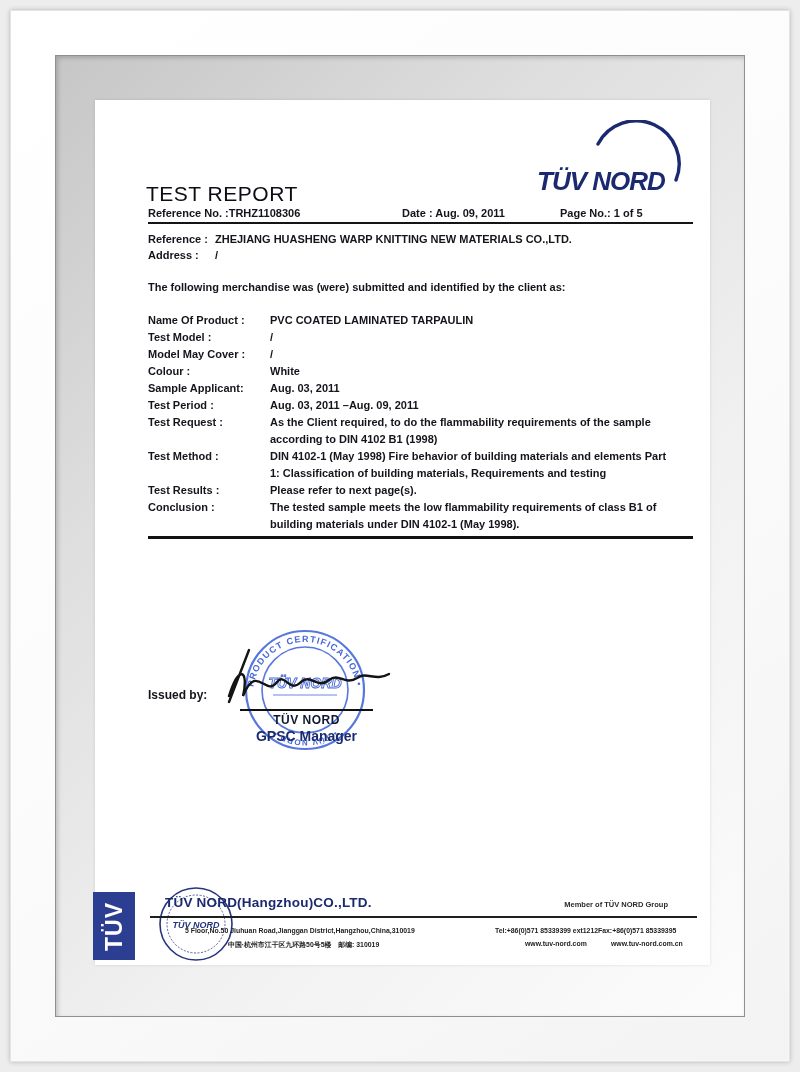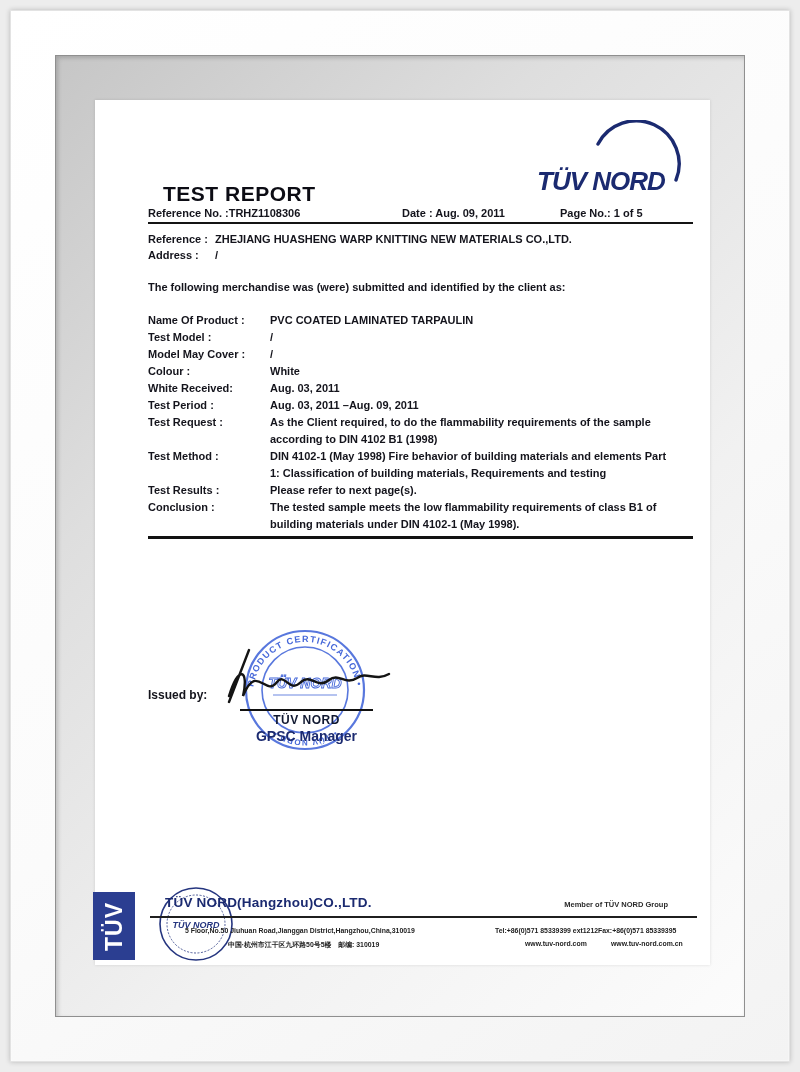--- a/index.html
+++ b/index.html
@@ -22,21 +22,21 @@
     box-shadow:inset 2px 2px 4px rgba(0,0,0,.18);
   }
   .paper{
     position:absolute;left:95px;top:100px;width:615px;height:865px;
     background:#ffffff;color:#14141c;
     box-shadow:0 0 3px rgba(0,0,0,.12);
     font-weight:700;
   }
   
   .logo-tuvnord{position:absolute;top:20px;right:16px;width:158px;height:80px;}
-  .doc-title{position:absolute;left:68px;top:82px;font-size:21px;font-weight:700;letter-spacing:.5px;color:#0c0c14;}
+  .doc-title{position:absolute;left:51px;top:82px;font-size:21px;font-weight:400;letter-spacing:.5px;color:#0c0c14;}
   .ref-row{position:absolute;left:53px;top:107px;width:545px;font-size:11px;}
   .ref-row .date{position:absolute;left:254px;top:0;}
   .ref-row .page{position:absolute;left:412px;top:0;}
   .rule-thin{position:absolute;left:53px;top:122px;width:545px;height:2px;background:#141414;}
   
   .applicant-block{position:absolute;left:53px;top:131px;width:545px;font-size:11px;line-height:16px;}
   .applicant-block .row{display:flex;}
   .applicant-block .lbl{width:67px;flex:none;}
   
   .merch-block{position:absolute;left:53px;top:179px;width:519px;font-size:11px;line-height:17px;}
@@ -120,21 +120,21 @@
         </div>
       <div class="row">
           <span class="lbl">Model May Cover :</span>
           <span class="val">/</span>
         </div>
       <div class="row">
           <span class="lbl">Colour :</span>
           <span class="val">White</span>
         </div>
       <div class="row">
-          <span class="lbl">White Received:</span>
+          <span class="lbl">Sample Applicant:</span>
           <span class="val">Aug. 03, 2011</span>
         </div>
       <div class="row">
           <span class="lbl">Test Period :</span>
           <span class="val">Aug. 03, 2011 –Aug. 09, 2011</span>
         </div>
       <div class="row">
           <span class="lbl">Test Request :</span>
           <span class="val">As the Client required, to do the flammability requirements of the sample according to DIN 4102 B1 (1998)</span>
         </div>

